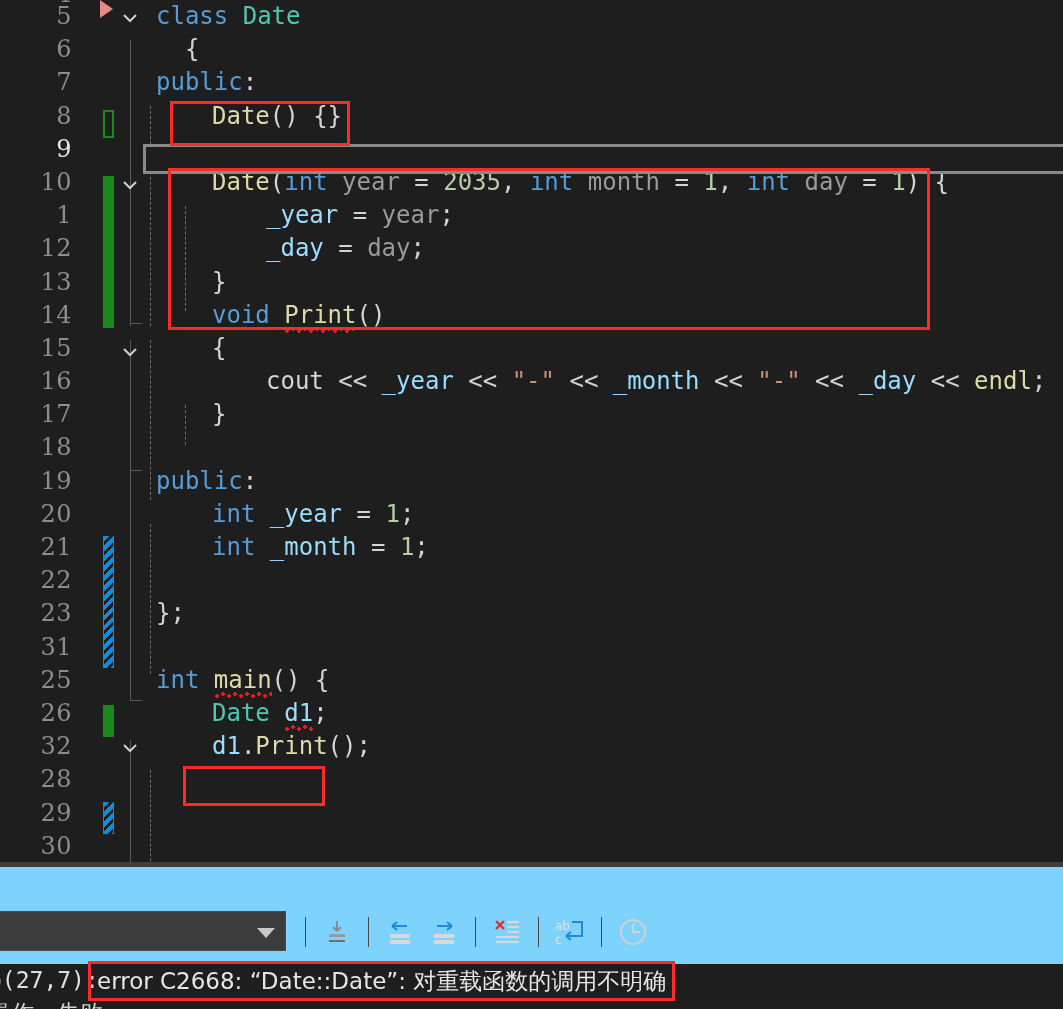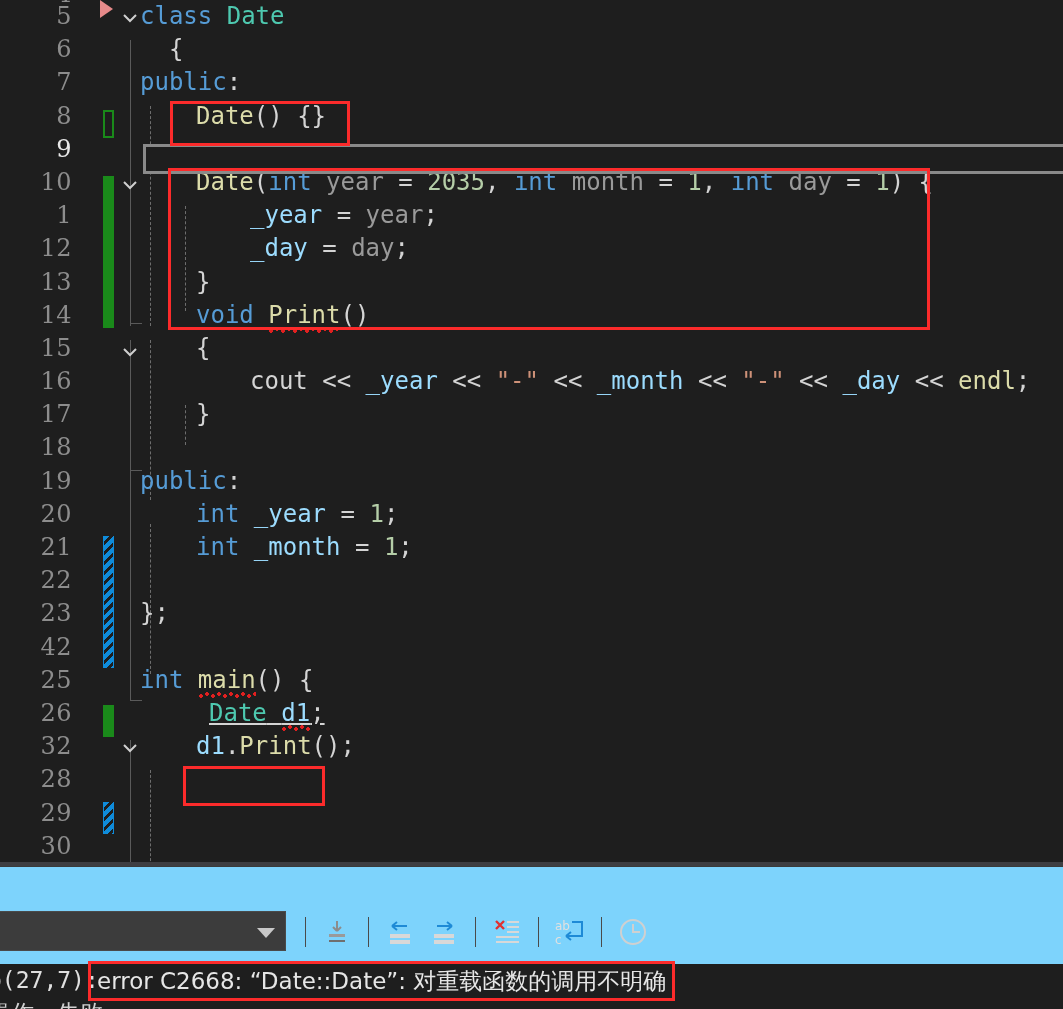--- a/index.html
+++ b/index.html
@@ -201,21 +201,21 @@
       <div class="code-row"><span class="lnum">14</span></div>
       <div class="code-row"><span class="lnum">15</span></div>
       <div class="code-row"><span class="lnum">16</span></div>
       <div class="code-row"><span class="lnum">17</span></div>
       <div class="code-row"><span class="lnum">18</span></div>
       <div class="code-row"><span class="lnum">19</span></div>
       <div class="code-row"><span class="lnum">20</span></div>
       <div class="code-row"><span class="lnum">21</span></div>
       <div class="code-row"><span class="lnum">22</span></div>
       <div class="code-row"><span class="lnum">23</span></div>
-      <div class="code-row"><span class="lnum">42</span></div>
+      <div class="code-row"><span class="lnum">31</span></div>
       <div class="code-row"><span class="lnum">25</span></div>
       <div class="code-row"><span class="lnum">26</span></div>
       <div class="code-row"><span class="lnum">32</span></div>
       <div class="code-row"><span class="lnum">28</span></div>
       <div class="code-row"><span class="lnum">29</span></div>
       <div class="code-row"><span class="lnum">30</span></div>
     </div>
 
     <div class="fold" style="top:8px;">
       <svg width="18" height="18" viewBox="0 0 18 18">
@@ -231,21 +231,21 @@
       <svg width="18" height="18" viewBox="0 0 18 18">
           <polyline points="3,6 9,12 15,6" fill="none" stroke="#cfcfcf" stroke-width="2"></polyline>
         </svg>
     </div>
     <div class="fold" style="top:738px;">
       <svg width="18" height="18" viewBox="0 0 18 18">
           <polyline points="3,6 9,12 15,6" fill="none" stroke="#cfcfcf" stroke-width="2"></polyline>
         </svg>
     </div>
 
-    <div style="position:absolute;left:0;top:0;width:1063px;">
+    <div style="position:absolute;left:0;top:0;width:1063px;padding-left:16px;">
 
       <div class="code-row"><span class="code-text"><span class="kw">class</span><span class="pl"> </span><span class="type">Date</span></span></div>
 
       <div class="code-row"><span class="code-text"><span class="pl">  {</span></span></div>
 
       <div class="code-row"><span class="code-text"><span class="kw">public</span><span class="pl">:</span></span></div>
 
       <div class="code-row"><span class="code-text" style="left:196px;text-align:center;"><span class="fn">Date</span><span class="pl">()</span><span class="pl"> </span><span class="pl">{}</span></span></div>
 
       <div class="code-row"></div>
@@ -277,21 +277,21 @@
 
 
       <div class="code-row"></div>
 
       <div class="code-row"><span class="code-text"><span class="pl">};</span></span></div>
 
       <div class="code-row"></div>
 
       <div class="code-row"><span class="code-text"><span class="kw">int</span><span class="pl"> </span><span class="fn squiggle">main</span><span class="pl">() {</span></span></div>
 
-      <div class="code-row"><span class="code-text" style="left:209px;text-decoration:underline;"><span class="type">Date</span><span class="pl"> </span><span class="var squiggle">d1</span><span class="pl">;</span></span></div>
+      <div class="code-row"><span class="code-text" style="left:196px;"><span class="type">Date</span><span class="pl"> </span><span class="var squiggle">d1</span><span class="pl">;</span></span></div>
 
       <div class="code-row"><span class="code-text" style="left:196px;"><span class="var">d1</span><span class="pl">.</span><span class="fn">Print</span><span class="pl">();</span></span></div>
 
     </div>
 
     <div class="qbox" style="left:143px; top:144px; width:925px; height:30px;"></div>
 
     <div class="anno" style="left:170px; top:101px; width:180px; height:45px;"></div>
     <div class="anno" style="left:168px; top:168px; width:762px; height:162px;"></div>
     <div class="anno" style="left:183px; top:766px; width:142px; height:40px;"></div>

